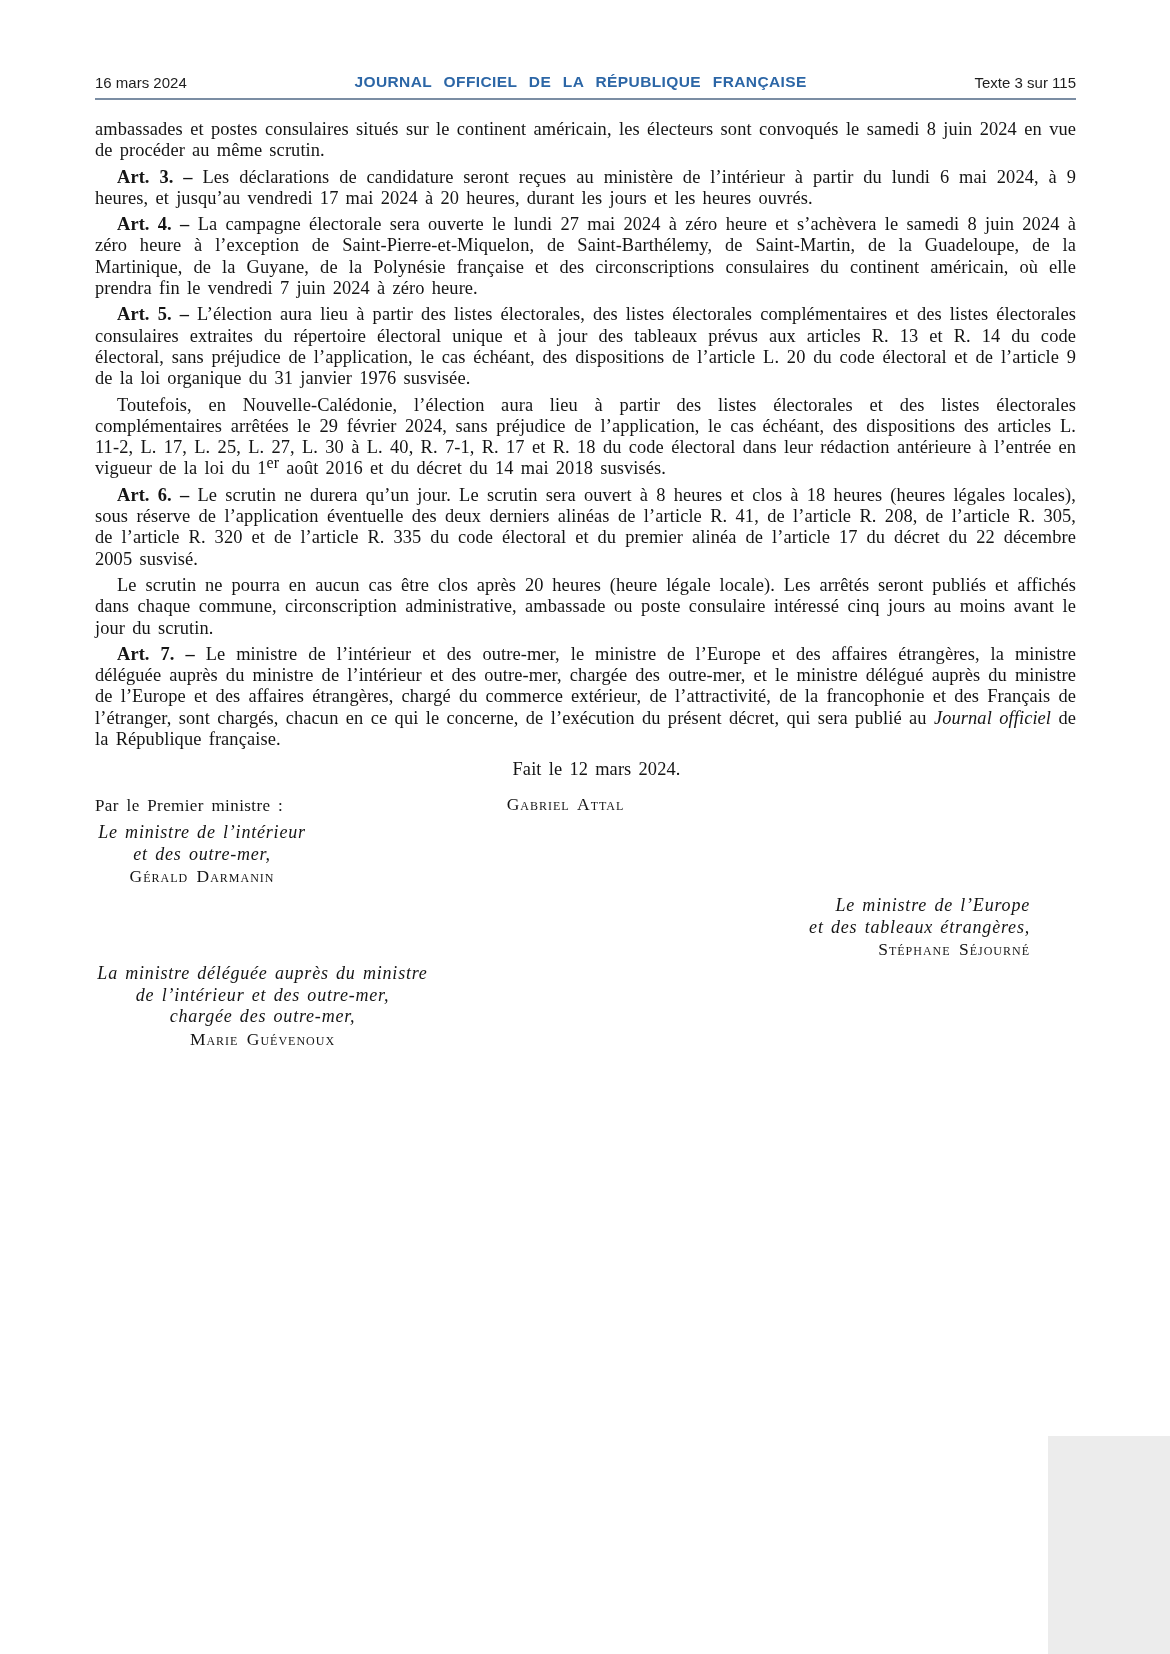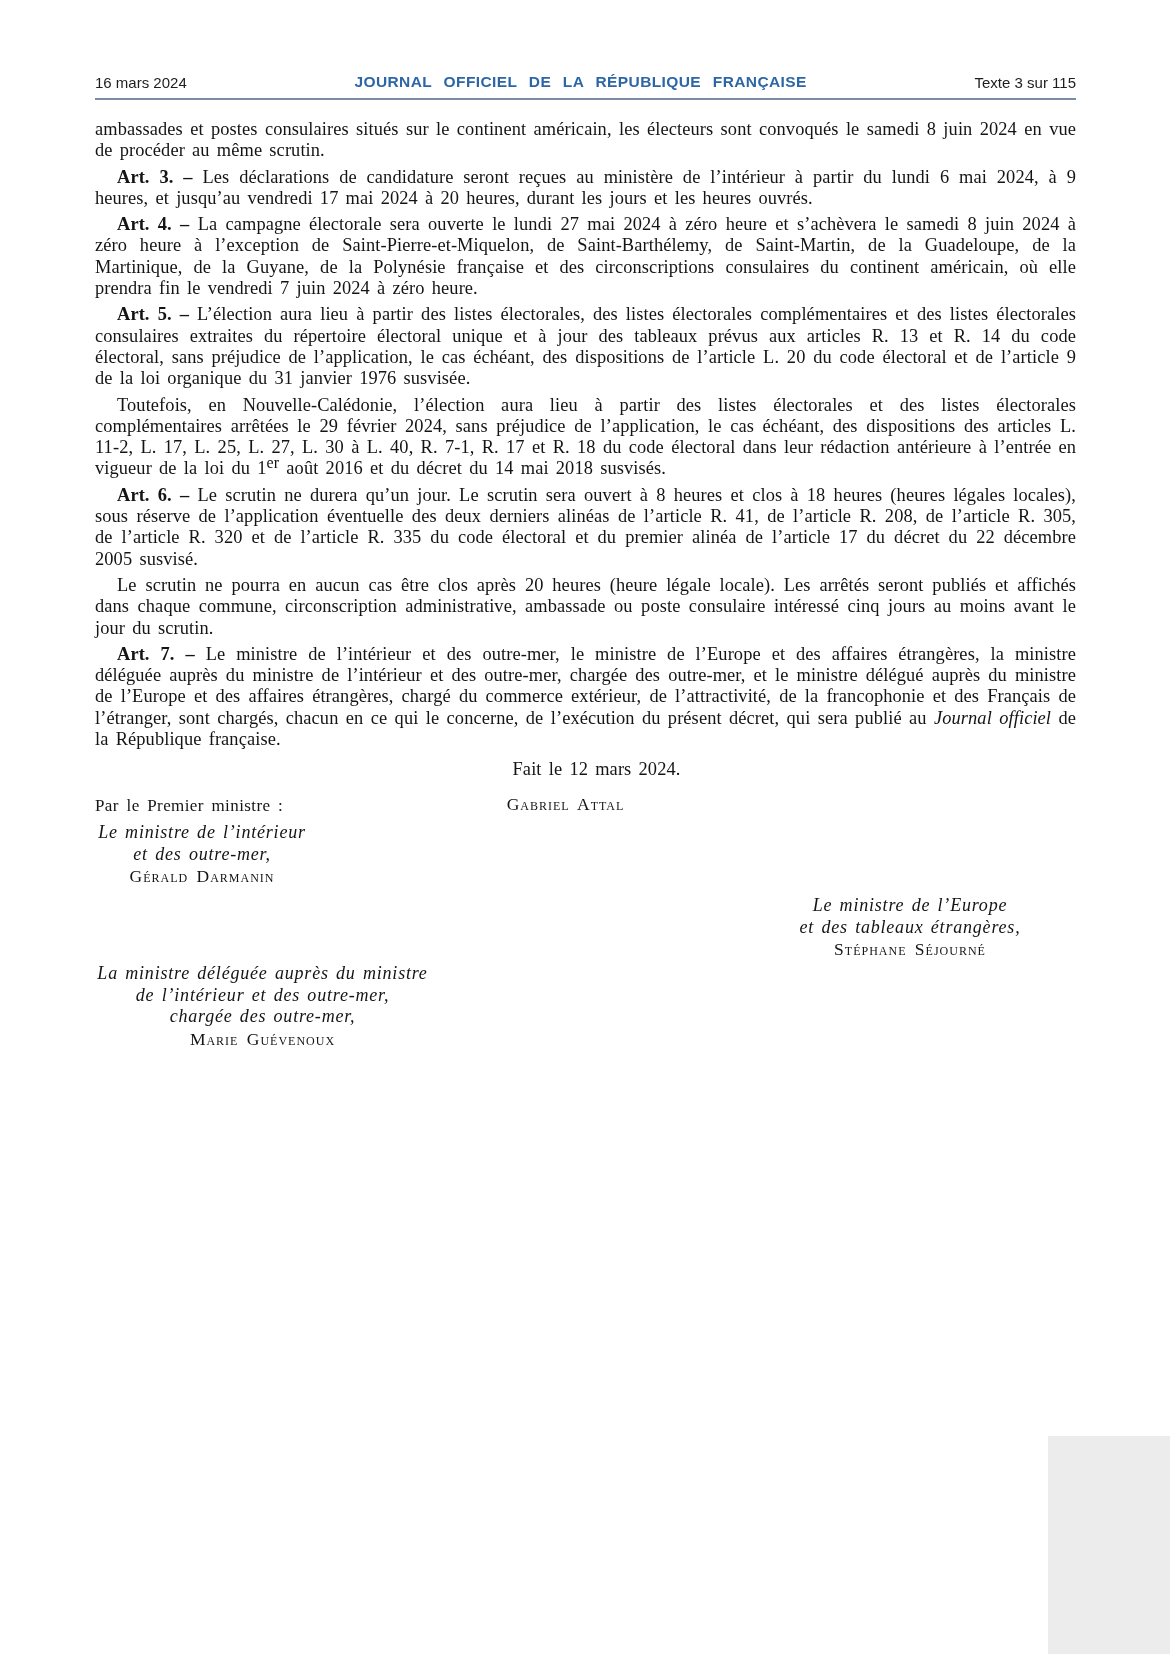--- a/index.html
+++ b/index.html
@@ -51,21 +51,21 @@
   }
   .attal-row{
     position:absolute;top:766px;left:95px;width:981px;
     text-align:center;padding-right:40px;box-sizing:border-box;margin-top:28px;
   }
   .par-premier{
     position:absolute;top:796px;left:95px;width:280px;
     text-align:left;font-size:17px;letter-spacing:.4px;word-spacing:3px;
   }
   .sig-darmanin{top:822px;left:97px;width:210px;}
-  .sig-sejourne{top:895px;left:790px;width:240px;}
+  .sig-sejourne{top:895px;left:790px;width:240px;text-align:right;}
   .sig-guevenoux{top:963px;left:95px;width:335px;}
   .sig-riester{top:1053px;left:608px;width:412px;}
   
   .corner-shade{
     position:absolute;right:0;bottom:0;width:122px;height:218px;
     background:#ececec;
   }
 </style>
 </head>
 <body>

